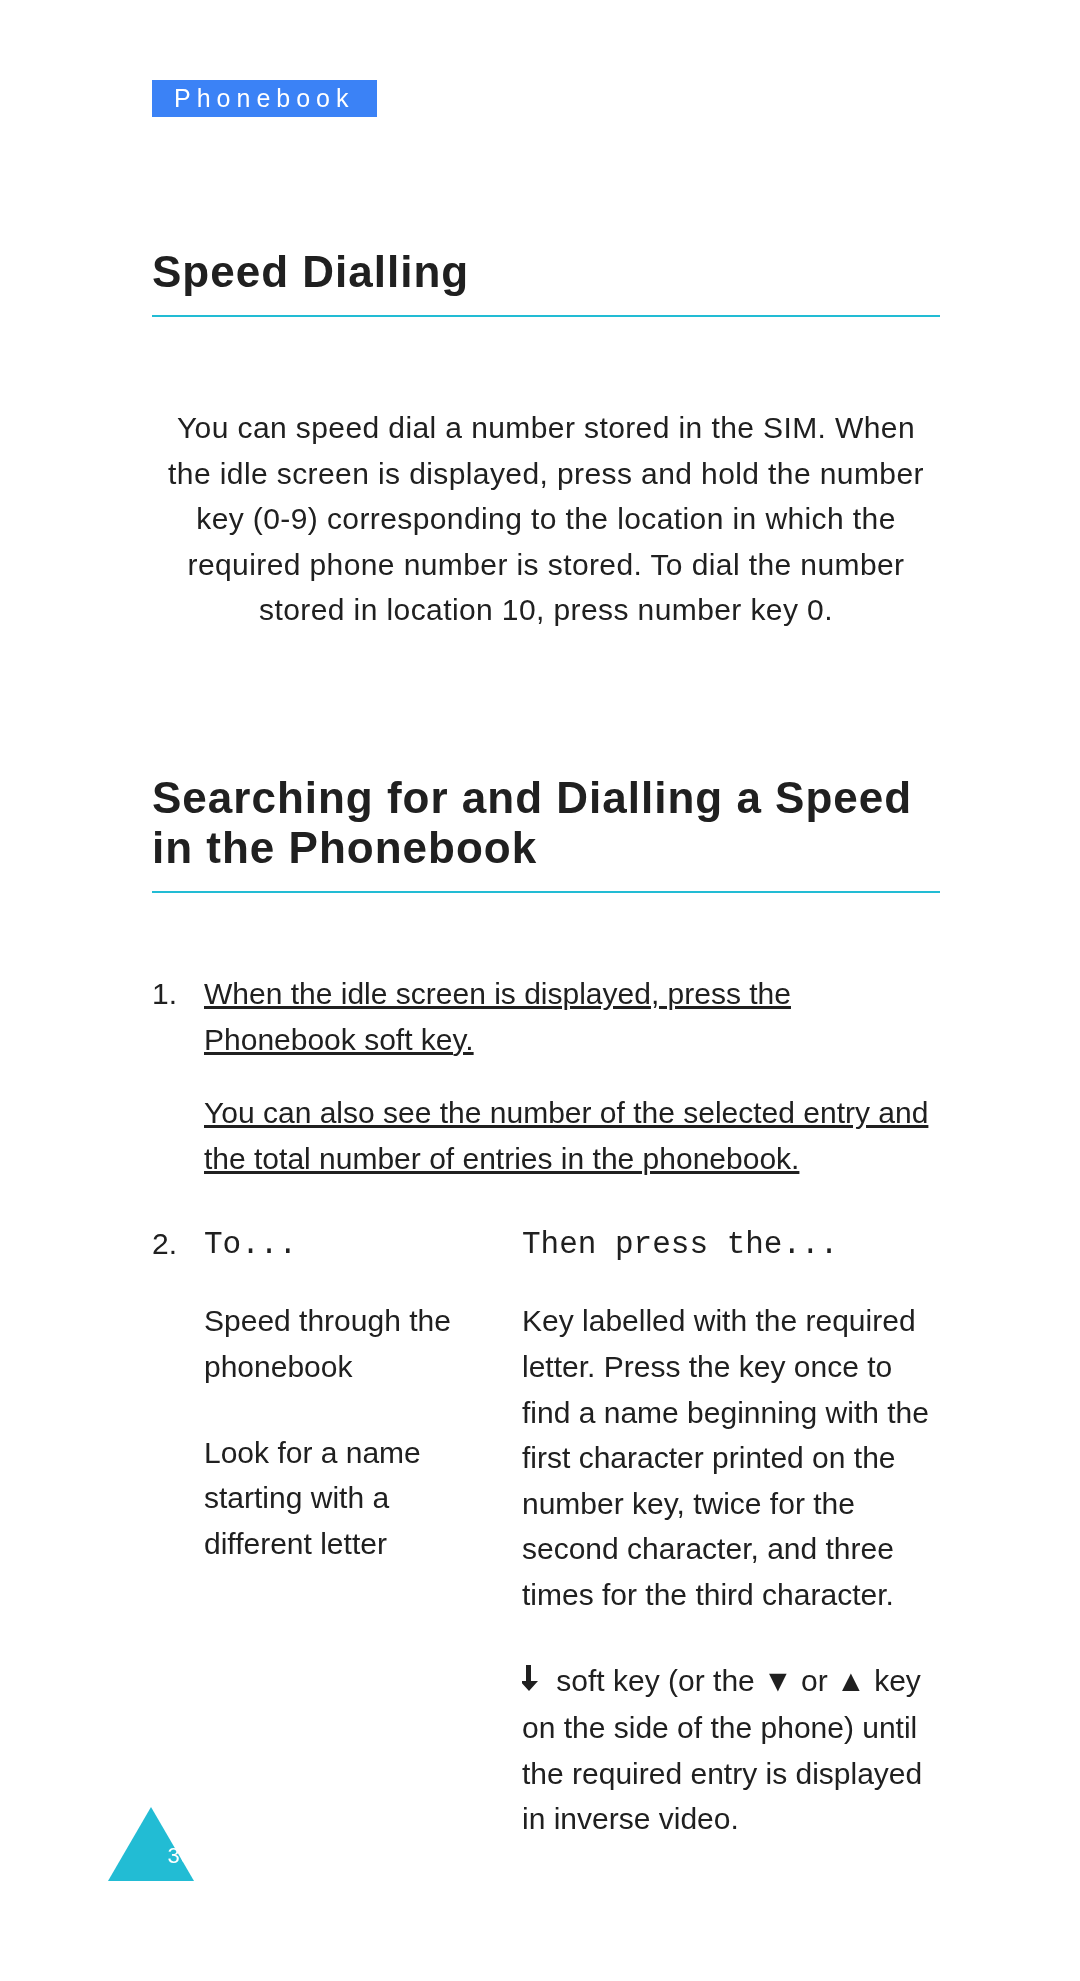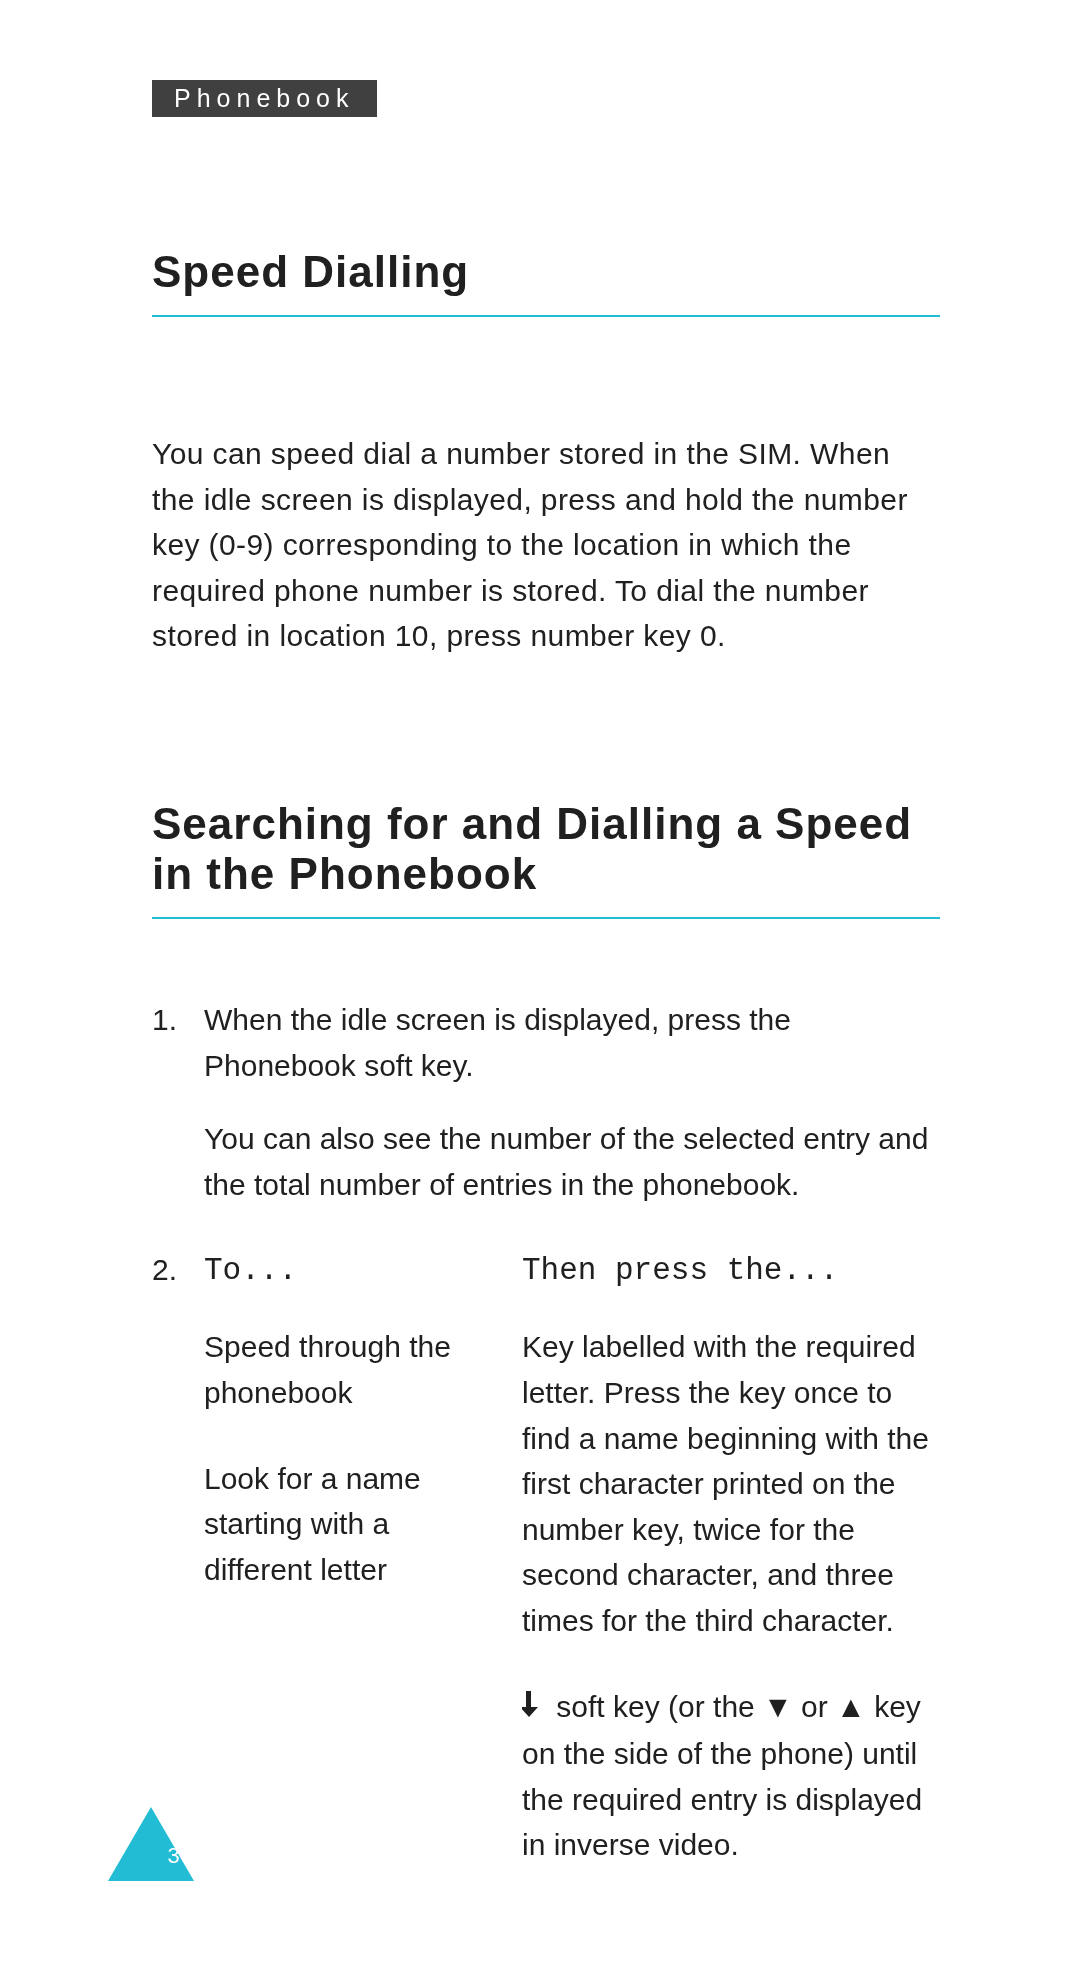--- a/index.html
+++ b/index.html
@@ -13,21 +13,21 @@
   }
   .page {
     position: relative;
     width: 1080px;
     height: 1981px;
     box-sizing: border-box;
     padding: 80px 140px 0 152px;
   }
   .chapter-tag {
     display: inline-block;
-    background: #404040;
+    background: #3b82f6;
     color: #ffffff;
     font-size: 25px;
     letter-spacing: 6px;
     padding: 4px 22px;
     font-weight: 500;
   }
   .section-title {
     font-size: 44px;
     font-weight: 700;
     letter-spacing: 1px;
@@ -50,20 +50,21 @@
   .li-row {
     display: flex;
     font-size: 30px;
     line-height: 1.52;
   }
   .li-num {
     flex: 0 0 52px;
   }
   .li-body {
     flex: 1;
+    text-decoration: underline;
   }
   .li-body p {
     margin: 0 0 28px 0;
   }
   .table-block {
     margin-top: 12px;
     display: flex;
     font-size: 30px;
     line-height: 1.52;
   }
@@ -92,21 +93,21 @@
   .page-marker svg { display:block; }
   .page-number {
     position: absolute;
     left: 0; right: 0; top: 36px;
     text-align: right;
     color: #ffffff;
     font-size: 22px;
     letter-spacing: 1px;
   }
   .sect1 { margin-top: 130px; }
-  .sect1 .body-text { margin-top: 114px; }
+  .sect1 .body-text { margin-top: 88px; text-align: center; }
   .sect2 { margin-top: 140px; }
   .sect2 .list-block { margin-top: 78px; }
 </style>
 </head>
 <body>
 
 <div class="page">
 
   <div class="chapter-tag">Phonebook</div>
 

